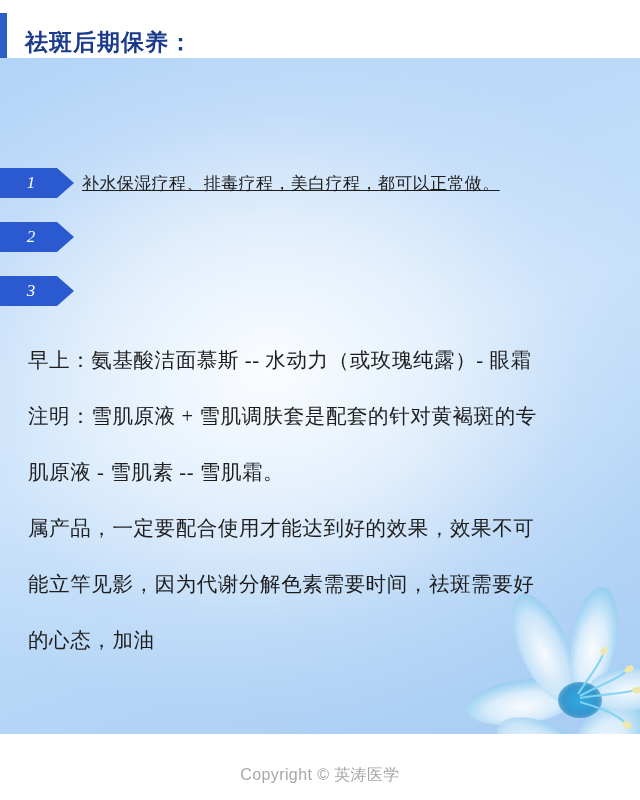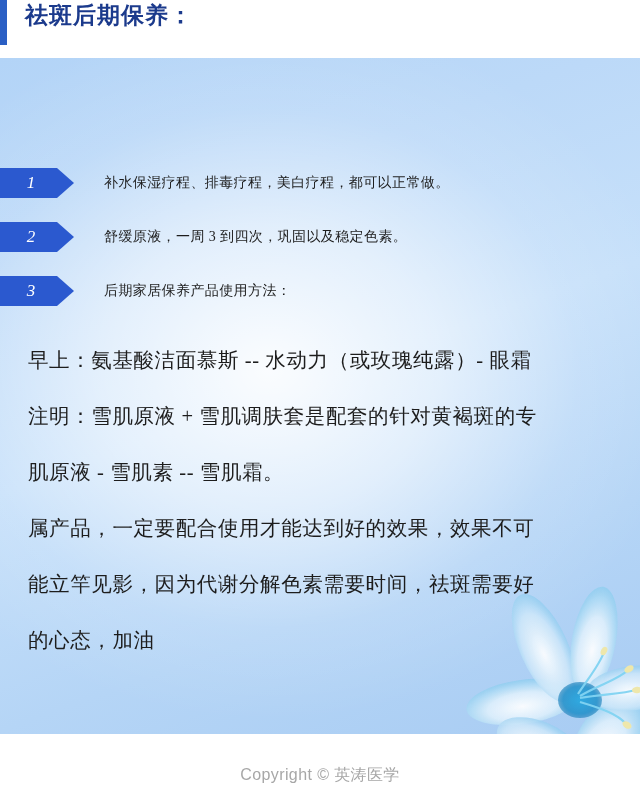--- a/index.html
+++ b/index.html
@@ -17,21 +17,21 @@
   }
 
   
   .header {
     position: absolute;
     left: 0; top: 0;
     width: 640px;
     height: 58px;
     background: #ffffff;
     display: flex;
-    align-items: flex-start;
+    align-items: flex-end;
   }
   .header-accent-bar {
     width: 7px;
     height: 45px;
     background: #2a5fc4;
     margin-left: 0px;
     flex: 0 0 auto;
   }
   .header-title {
     margin-left: 18px;
@@ -96,26 +96,27 @@
   }
   .num-badge span {
     color: #ffffff;
     font-size: 17px;
     font-style: italic;
     font-weight: normal;
     font-family: "Liberation Serif", "DejaVu Serif", serif;
     margin-right: 12px;
   }
   .num-text {
-    margin-left: 30px;
-    font-size: 14px;
+    margin-left: 8px;
+    font-size: 17px;
     color: #1d1d1d;
     letter-spacing: 0.4px;
     white-space: nowrap;
     font-family: "Liberation Serif", "DejaVu Serif", serif;
+    text-decoration: underline;
   }
 
   
   .body-lines {
     position: absolute;
     left: 28px;
     top: 274px;
     width: 596px;
   }
   .body-line {
@@ -161,28 +162,26 @@
     <div class="num-badge">
       <span>1</span>
     </div>
     <div class="num-text">补水保湿疗程、排毒疗程，美白疗程，都可以正常做。</div>
   </div>
 
   <div class="num-row r2">
     <div class="num-badge">
       <span>2</span>
     </div>
-    <div class="num-text">舒缓原液，一周 3 到四次，巩固以及稳定色素。</div>
   </div>
 
   <div class="num-row r3">
     <div class="num-badge">
       <span>3</span>
     </div>
-    <div class="num-text">后期家居保养产品使用方法：</div>
   </div>
 
   <div class="body-lines">
     <div class="body-line">早上：氨基酸洁面慕斯 -- 水动力（或玫瑰纯露）- 眼霜</div>
     <div class="body-line">注明：雪肌原液 + 雪肌调肤套是配套的针对黄褐斑的专</div>
     <div class="body-line">肌原液 - 雪肌素 -- 雪肌霜。</div>
     <div class="body-line">属产品，一定要配合使用才能达到好的效果，效果不可</div>
     <div class="body-line">能立竿见影，因为代谢分解色素需要时间，祛斑需要好</div>
     <div class="body-line">的心态，加油</div>
   </div>

